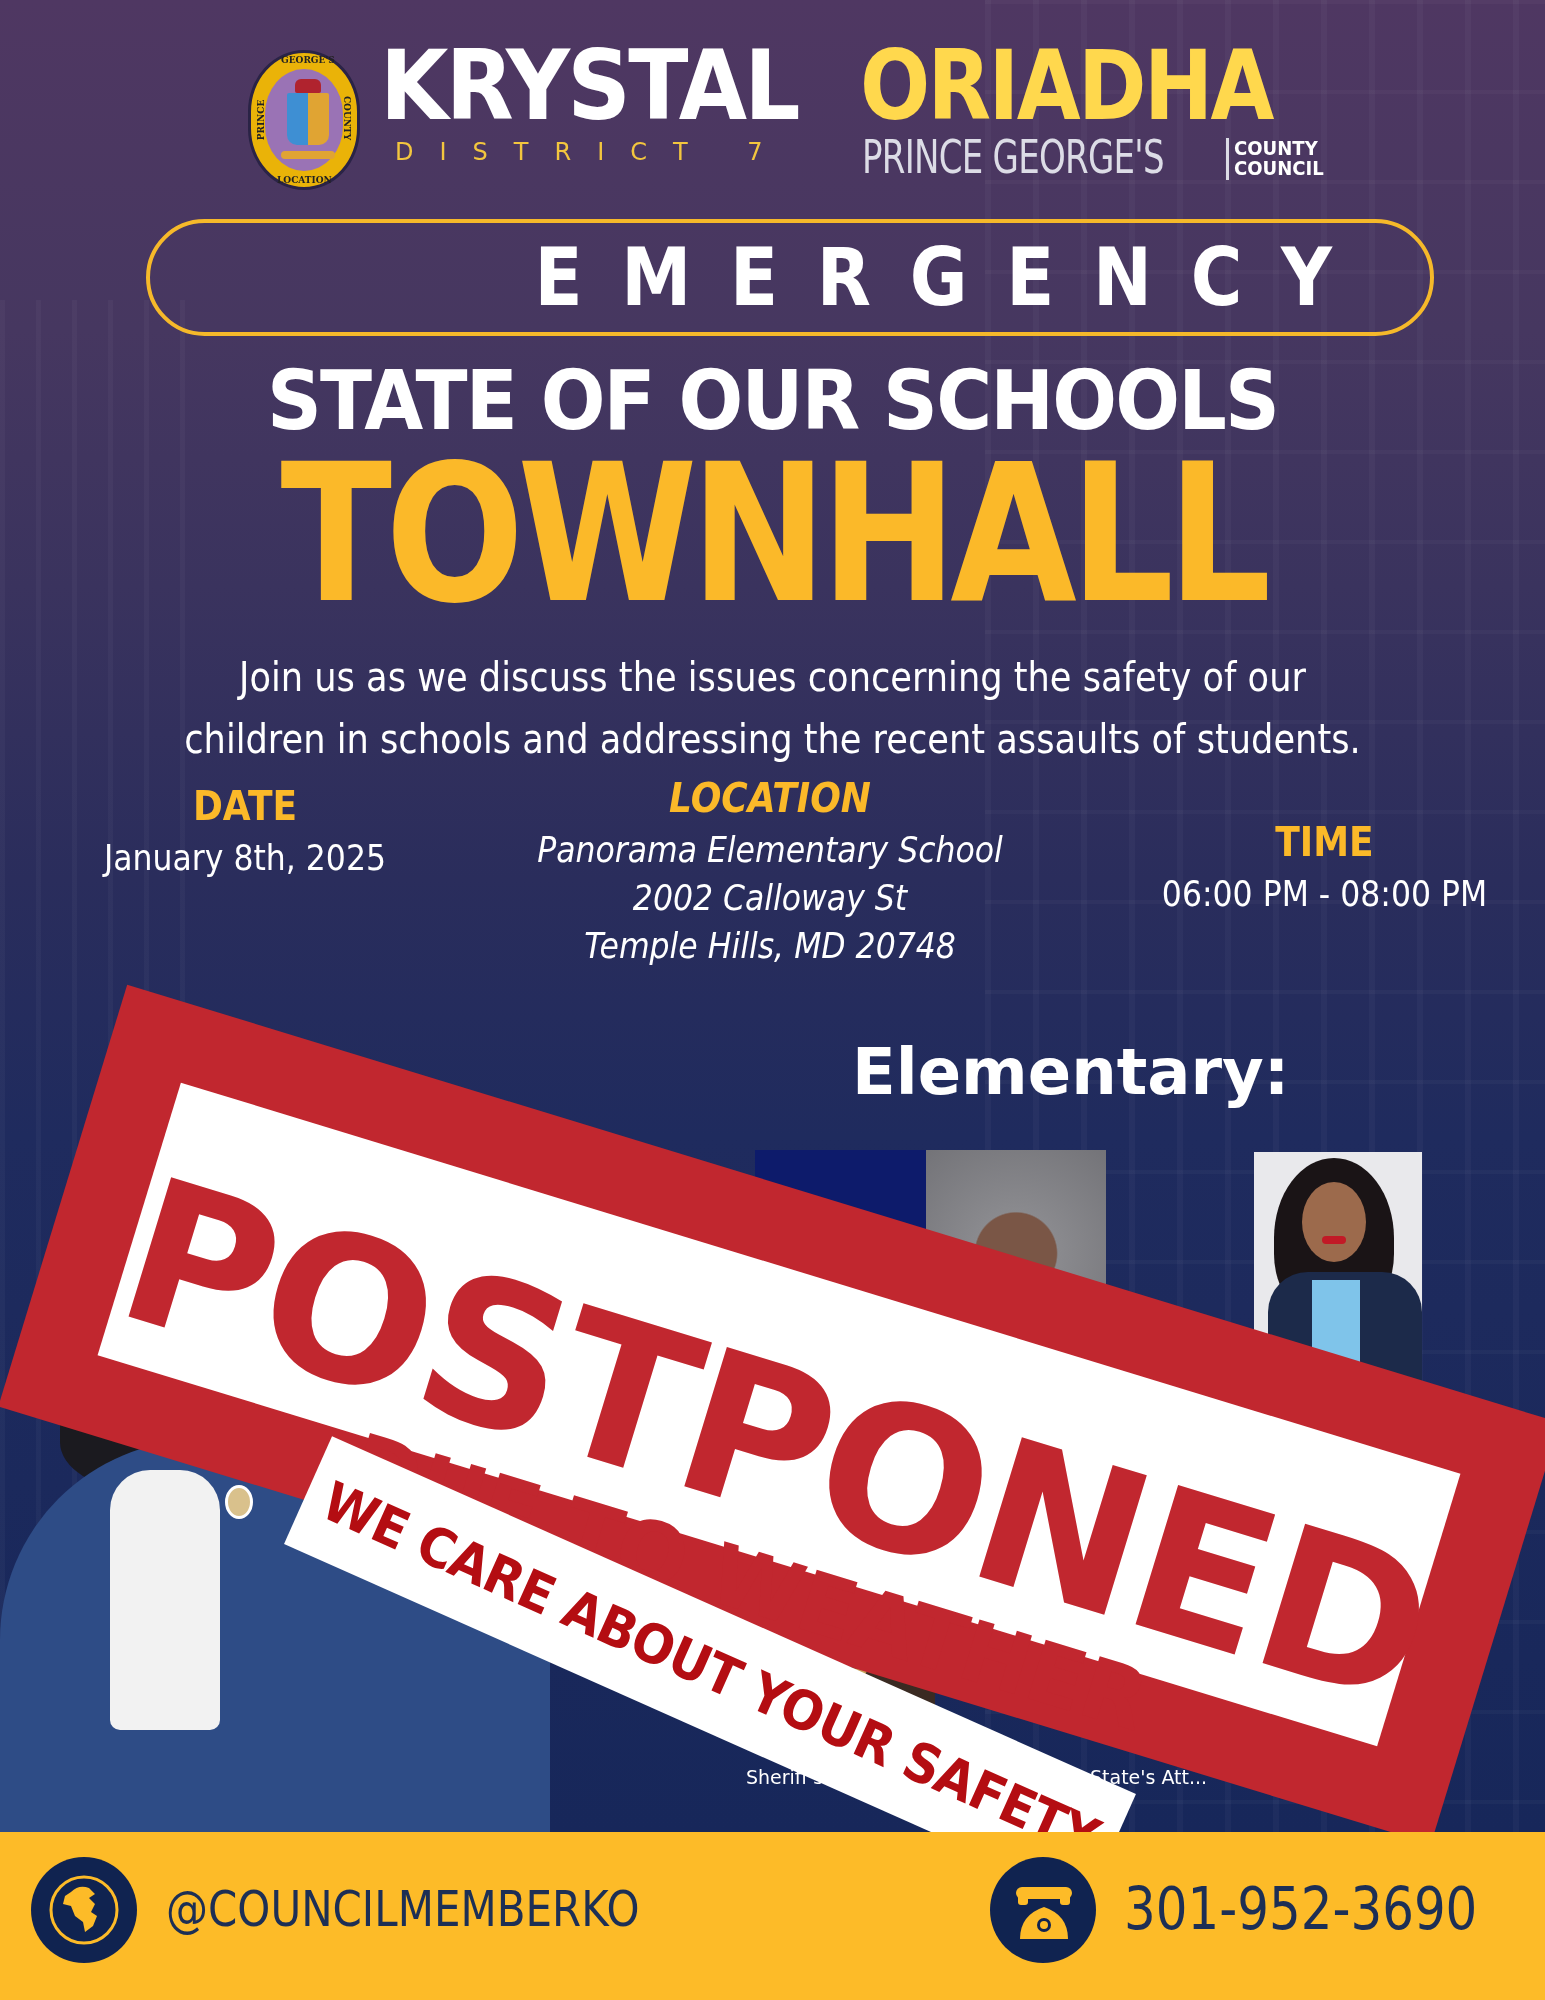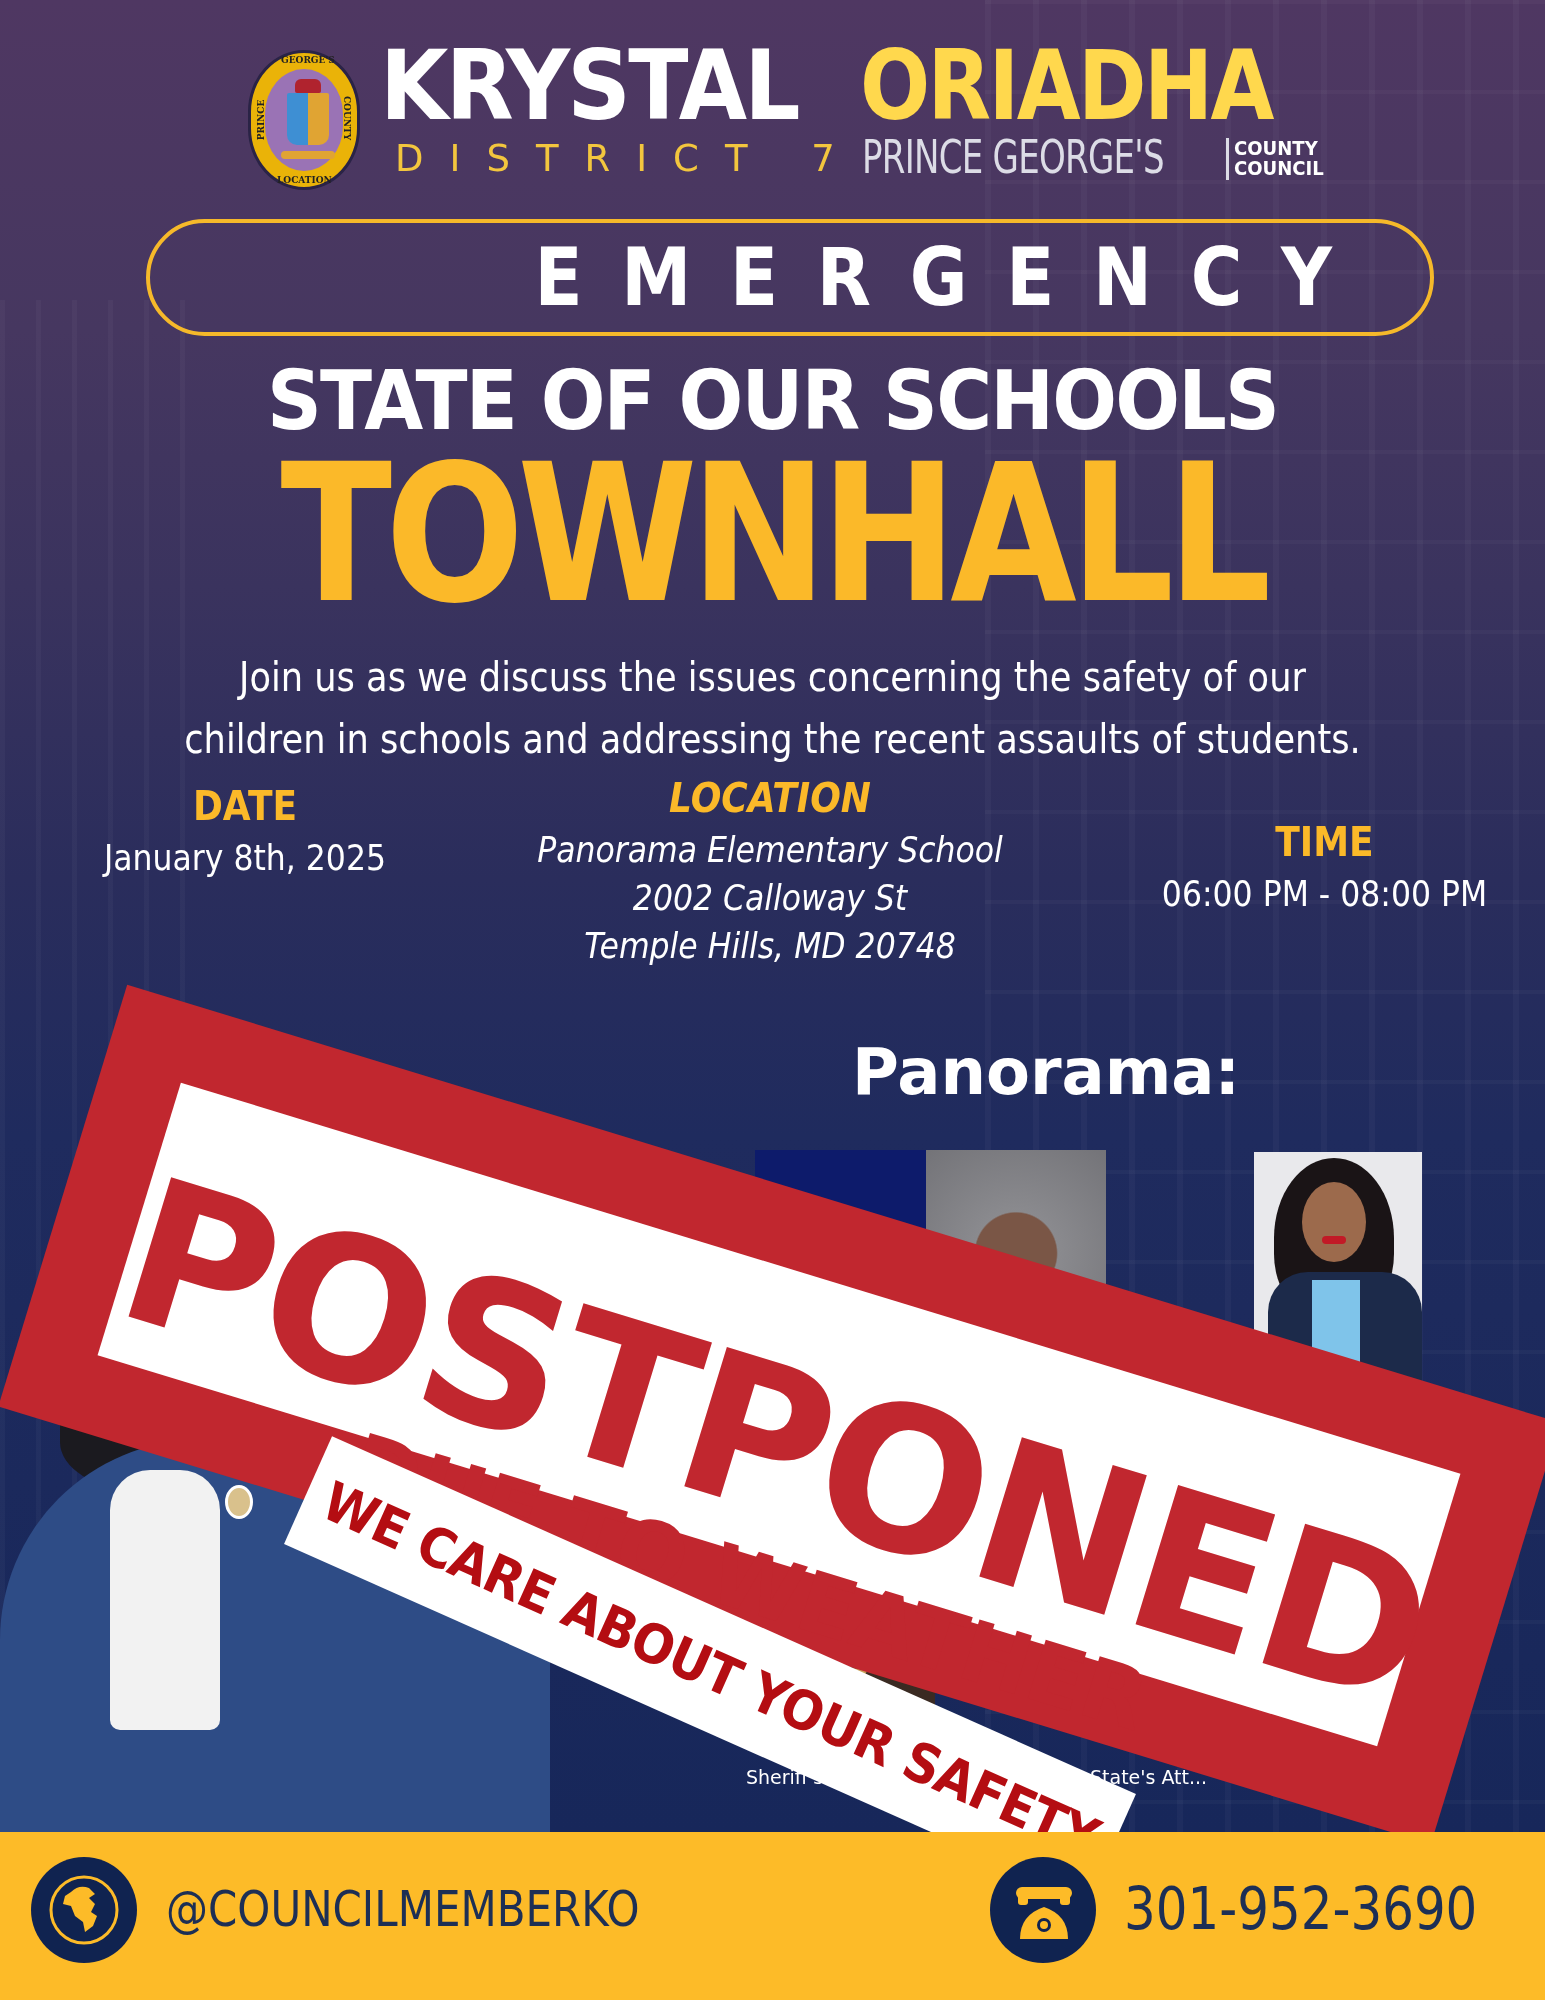--- a/index.html
+++ b/index.html
@@ -23,21 +23,21 @@
   .seal-shield { position:absolute; left:22px; top:24px; width:42px; height:52px;
           background:linear-gradient(90deg,#3e8fd3 50%,#e0a433 50%); border-radius:2px 2px 10px 10px; }
   .seal-crown { position:absolute; left:30px; top:10px; width:26px; height:14px; background:#b0232e; border-radius:6px 6px 2px 2px; }
   .seal-ribbon { position:absolute; left:16px; bottom:12px; width:54px; height:8px; background:#e0a433; border-radius:4px; }
   .seal-text { position:absolute; font-family:"DejaVu Serif", serif; font-size:9px; color:#222; font-weight:bold; }
 
   .name-first { position:absolute; left:380px; top:38px; font-family:"DejaVu Sans", sans-serif; font-weight:bold;
           font-size:96px; color:#ffffff; letter-spacing:-3px; transform:scaleX(0.92); transform-origin:left top; line-height:1; }
   .name-last { position:absolute; left:860px; top:38px; font-family:"DejaVu Sans", sans-serif; font-weight:bold;
           font-size:96px; color:#ffd84d; letter-spacing:-3px; transform:scaleX(0.86); transform-origin:left top; line-height:1; }
-  .district { position:absolute; left:395px; top:140px; font-family:"DejaVu Sans", sans-serif; font-size:37px;
+  .district { position:absolute; left:395px; top:140px; font-family:"DejaVu Sans", sans-serif; font-size:24px;
           color:#f3c63e; letter-spacing:26px; line-height:1; }
   .pg { position:absolute; left:862px; top:134px; font-family:"DejaVu Sans", sans-serif; font-size:46px; color:#dcdce6;
           transform:scaleX(0.74); transform-origin:left top; line-height:1; letter-spacing:-1px; }
   .pg-divider { position:absolute; left:1226px; top:138px; width:3px; height:42px; background:#dcdce6; }
   .council { position:absolute; left:1234px; top:138px; font-family:"DejaVu Sans", sans-serif; font-weight:bold; font-size:19px;
           color:#ffffff; line-height:20px; transform:scaleX(0.95); transform-origin:left top; }
 
   .emergency-pill { position:absolute; left:146px; top:219px; width:1288px; height:117px; box-sizing:border-box;
           border:4px solid #f6b92a; border-radius:60px; display:flex; align-items:center; justify-content:flex-end; }
   .emergency-text { font-family:"DejaVu Sans", sans-serif; font-weight:bold; font-size:80px; color:#ffffff;
@@ -150,21 +150,21 @@
   <div class="info-label">LOCATION</div>
   <div class="info-value" style="margin-top:8px;">Panorama Elementary School</div>
   <div class="info-value">2002 Calloway St</div>
   <div class="info-value">Temple Hills, MD 20748</div>
 </div>
 <div class="info-col" style="left:1112px;width:425px;top:822px;">
   <div class="info-label">TIME</div>
   <div class="info-value" style="margin-top:8px;">06:00 PM - 08:00 PM</div>
 </div>
 
-<div class="panelists-title">Panorama:</div>
+<div class="panelists-title">Elementary:</div>
 
 <div class="member-portrait">
   <div class="member-hair"></div>
   <div class="member-jacket"></div>
   <div class="member-shirt"></div>
   <div class="member-pin"></div>
 </div>
 
 <div class="photo photo-sheriff">
   <div class="flag"></div>

